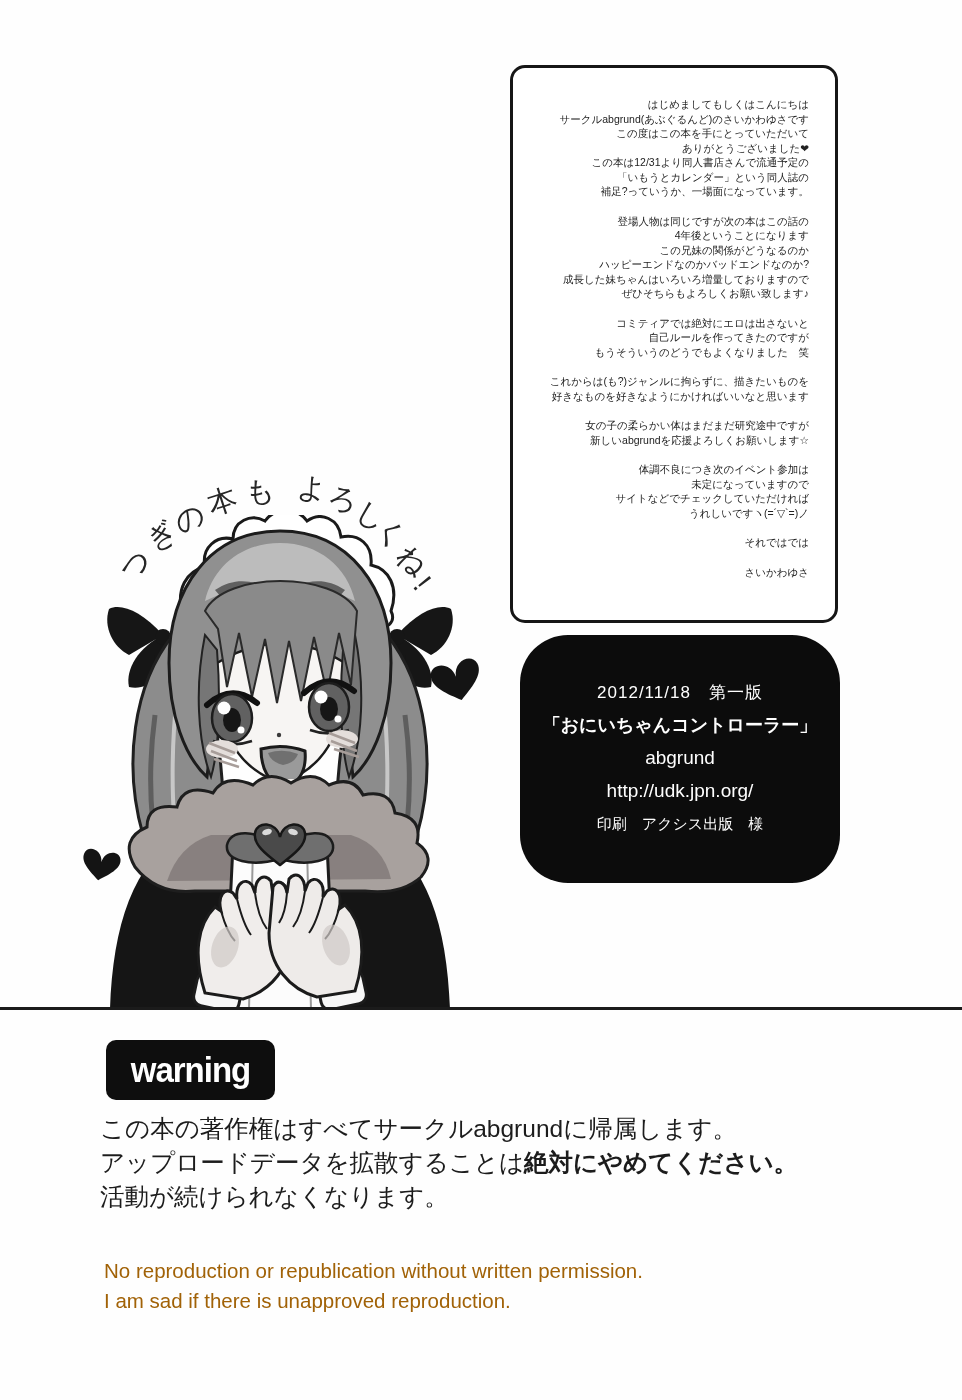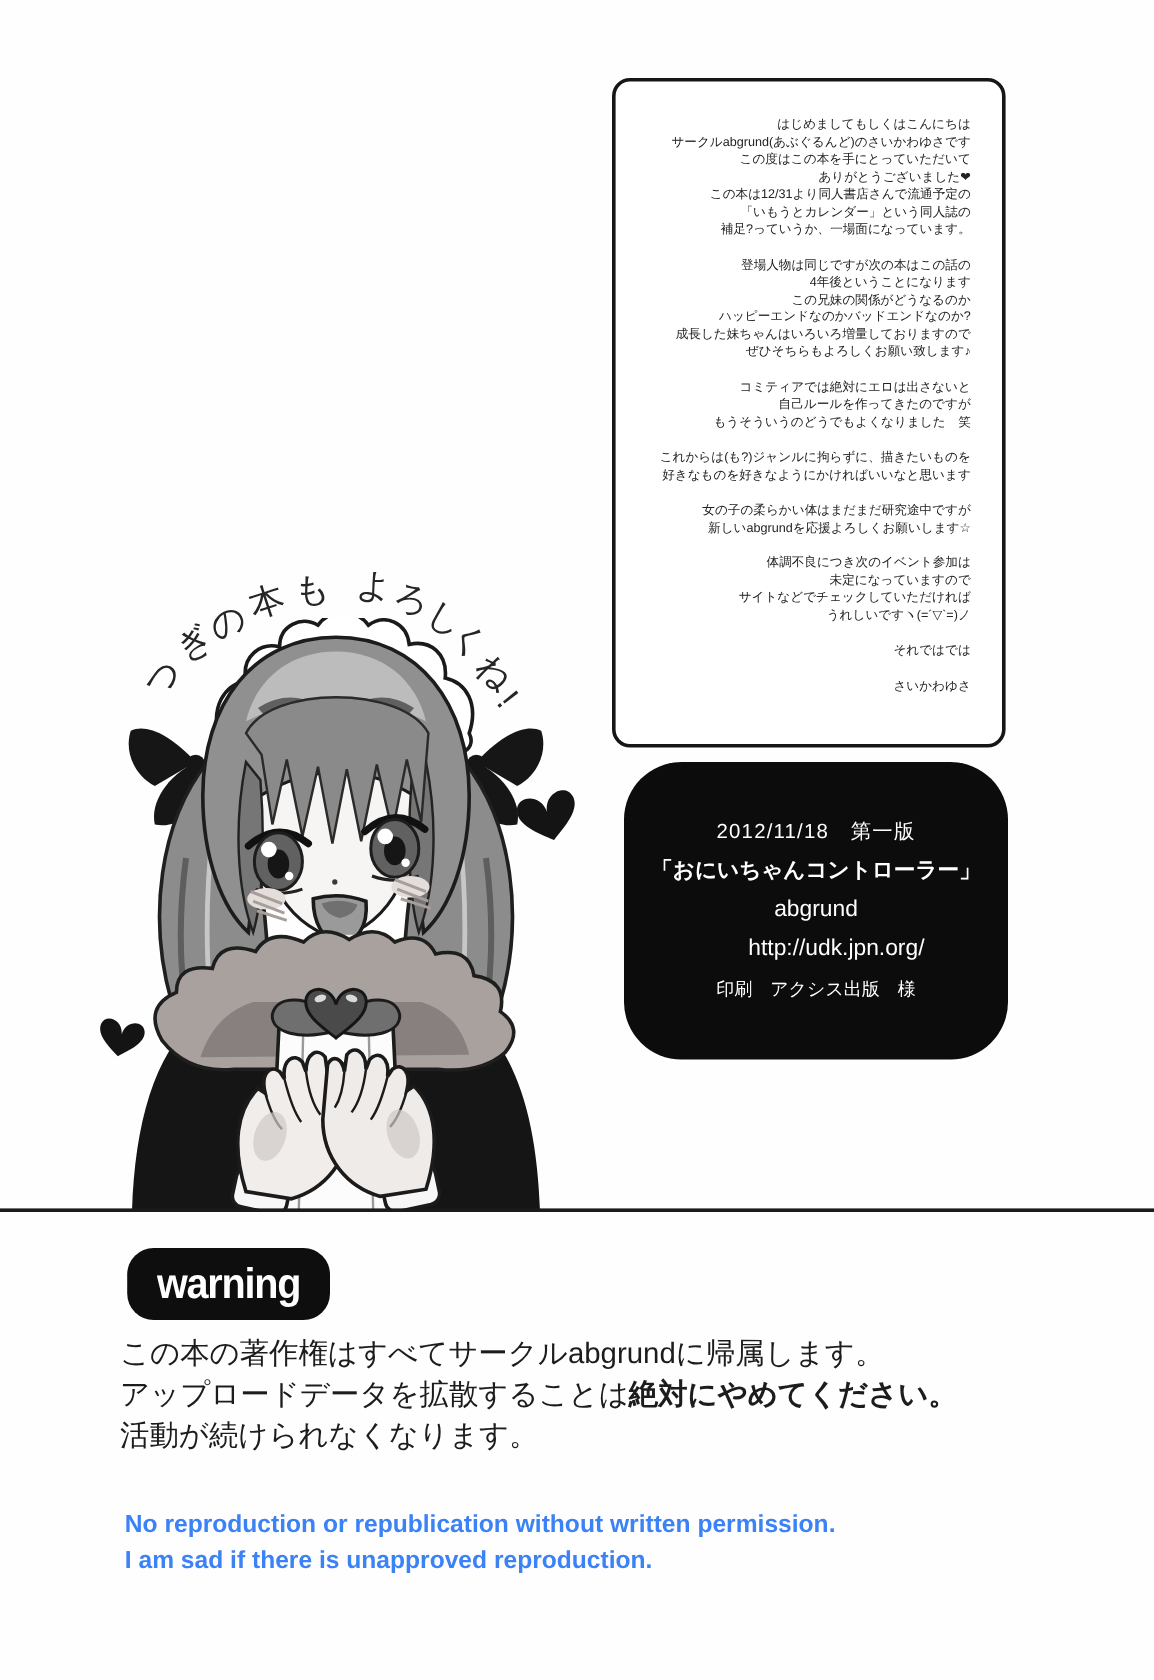--- a/index.html
+++ b/index.html
@@ -33,40 +33,40 @@
 
   
   .colophon{
     position:absolute;left:520px;top:635px;width:320px;height:248px;
     background:#0c0c0c;border-radius:48px;color:#fff;
   }
   .colophon div{position:absolute;width:100%;text-align:center;}
   .colo-date{top:46px;font-size:17px;letter-spacing:1px;}
   .colo-title{top:78px;font-size:18px;font-weight:bold;}
   .colo-circle{top:112px;font-size:19px;}
-  .colo-url{top:145px;font-size:19px;padding-left:17px;}
+  .colo-url{top:145px;font-size:19px;}
   .colo-printer{top:180px;font-size:15px;font-family:Liberation Mono, monospace;}
 
   
   .warning-badge{
     position:absolute;left:106px;top:1040px;width:169px;height:60px;
-    background:#0e0e0e;border-radius:22px;display:flex;align-items:center;justify-content:center;
+    background:#0e0e0e;border-radius:10px;display:flex;align-items:center;justify-content:center;
   }
   .warning-badge span{
     color:#fff;font-size:33px;font-weight:bold;letter-spacing:-1px;
     font-family:"Liberation Sans",sans-serif;transform:scaleY(1.08);
   }
   .copyright-jp{
     position:absolute;left:100px;top:1112px;width:800px;
     font-size:24.5px;line-height:34px;color:#1c1c1c;
   }
   .copyright-jp b{font-weight:bold;}
   .copyright-en{
     position:absolute;left:104px;top:1256px;width:780px;
-    font-size:20.5px;line-height:30px;font-weight:bold;color:#3b82f6;
+    font-size:20.5px;line-height:30px;font-weight:normal;color:#a16207;
   }
 </style>
 </head>
 <body>
 
 <div class="afterword">
   <p>はじめましてもしくはこんにちは
 サークルabgrund(あぶぐるんど)のさいかわゆさです
 この度はこの本を手にとっていただいて
 ありがとうございました❤

